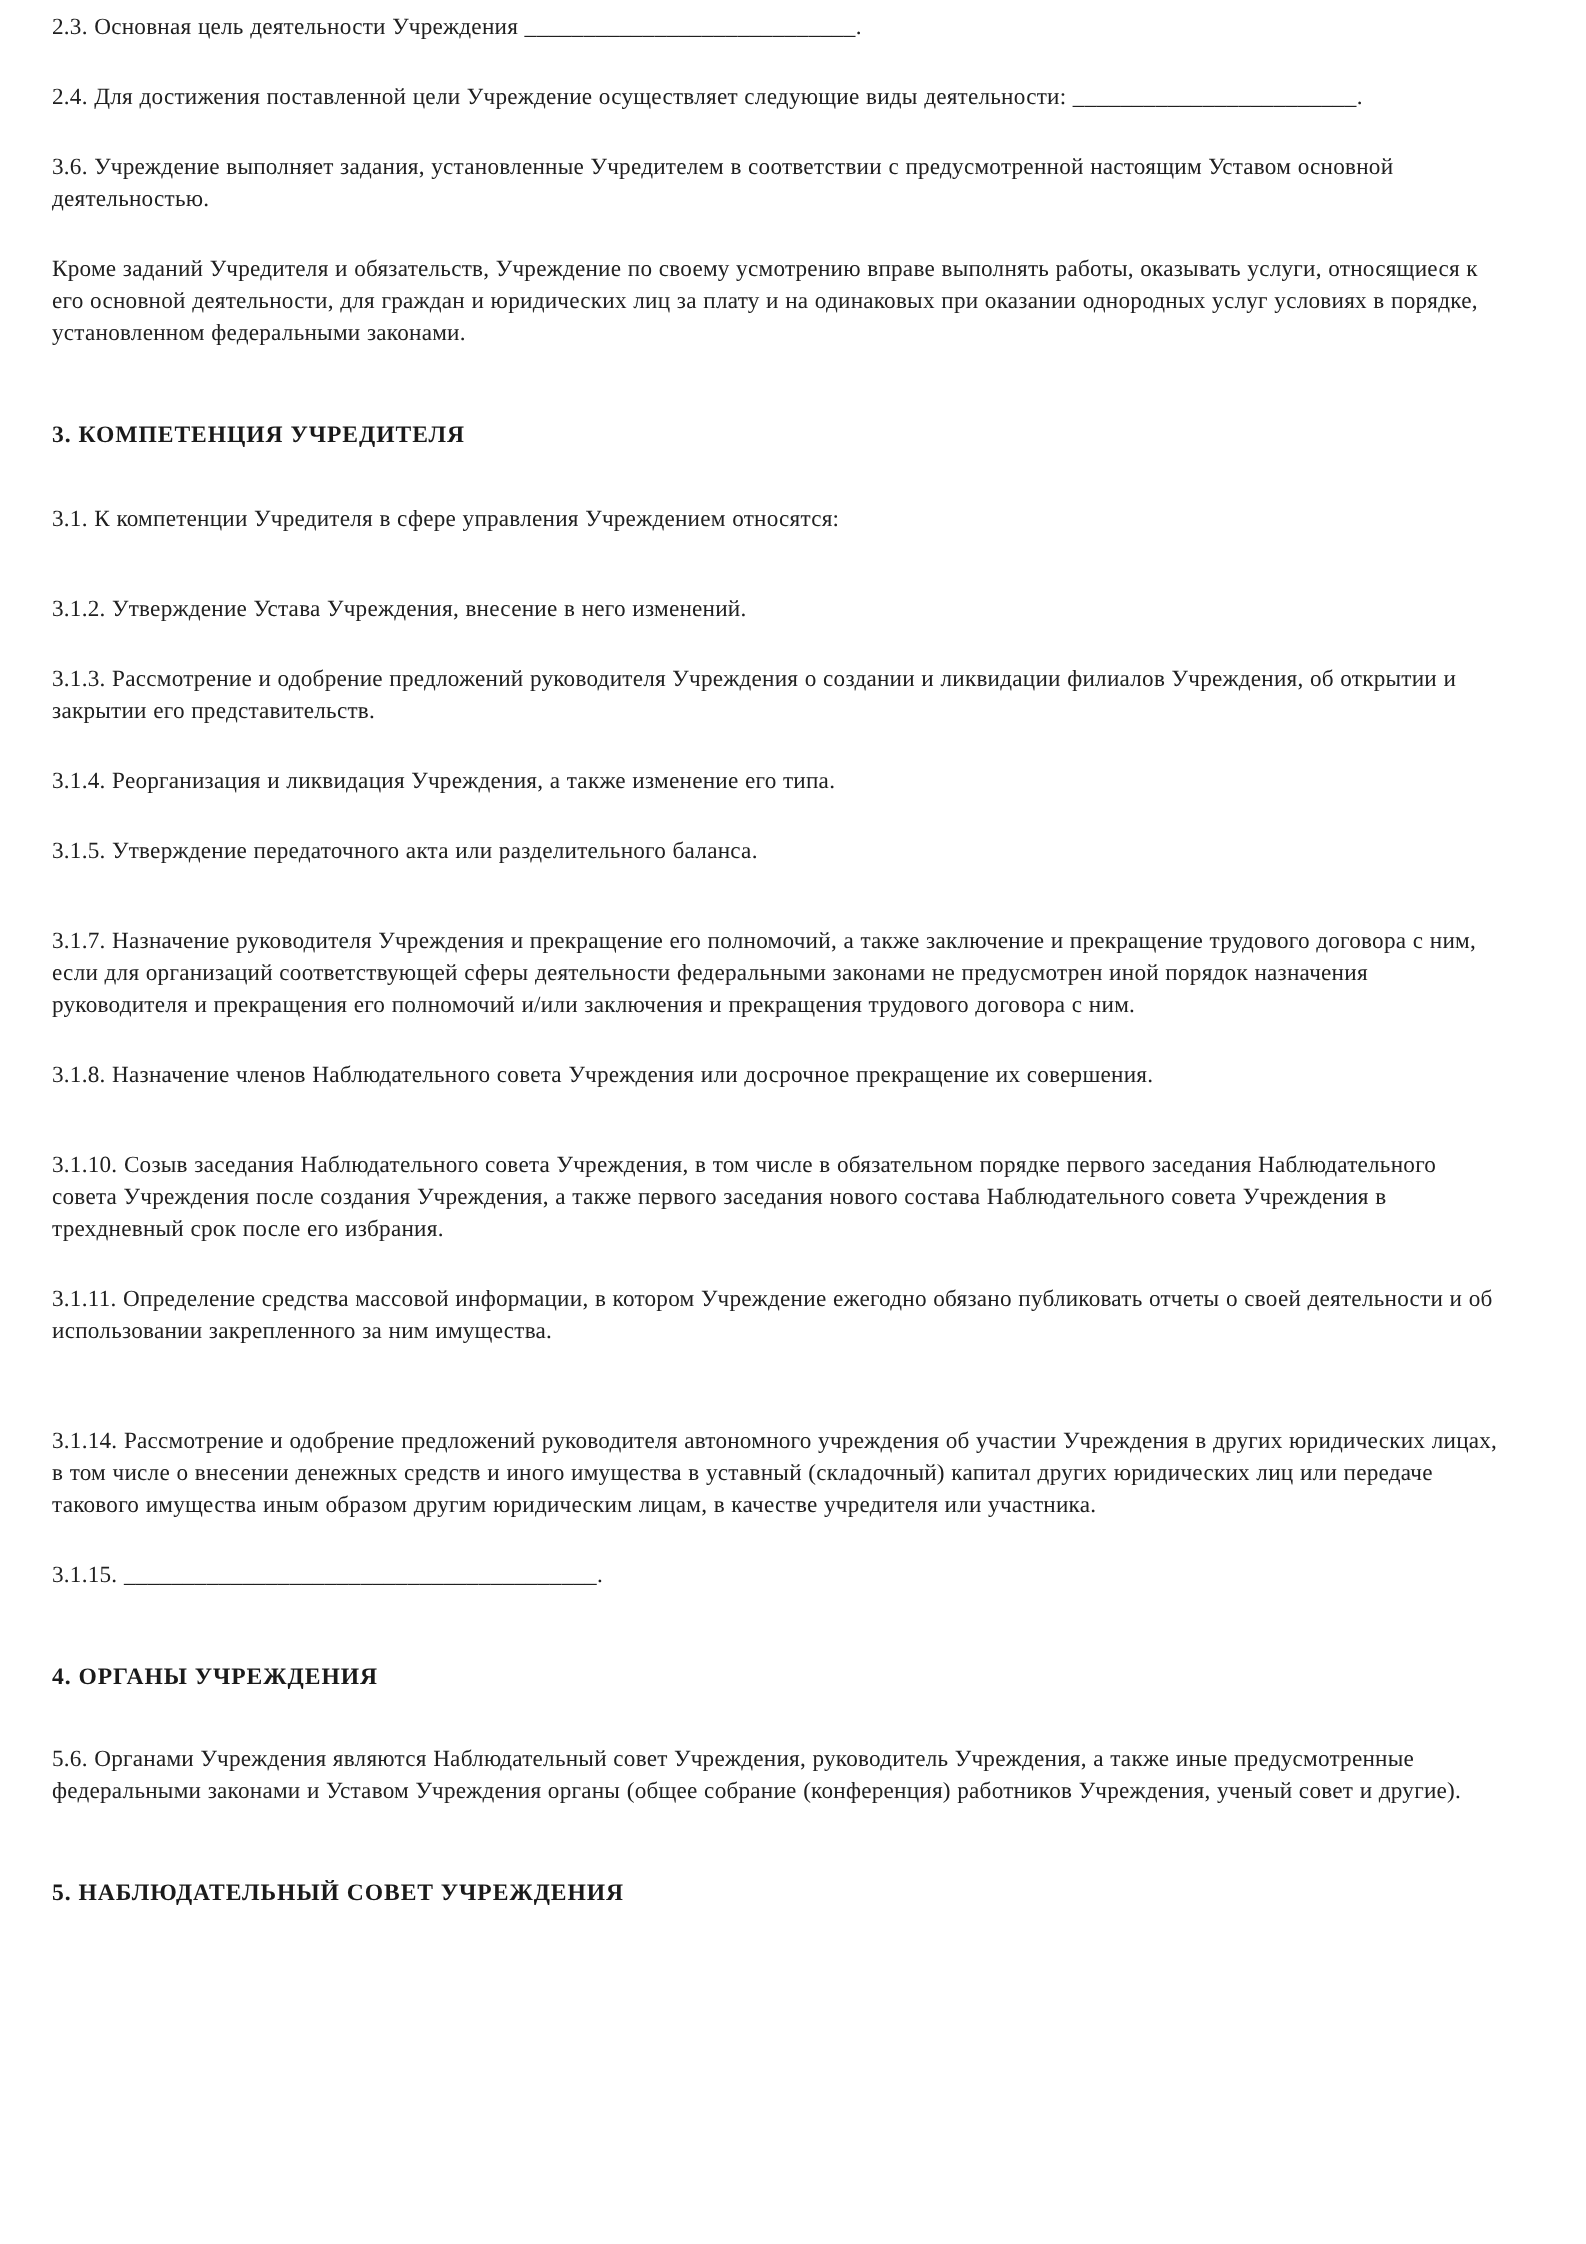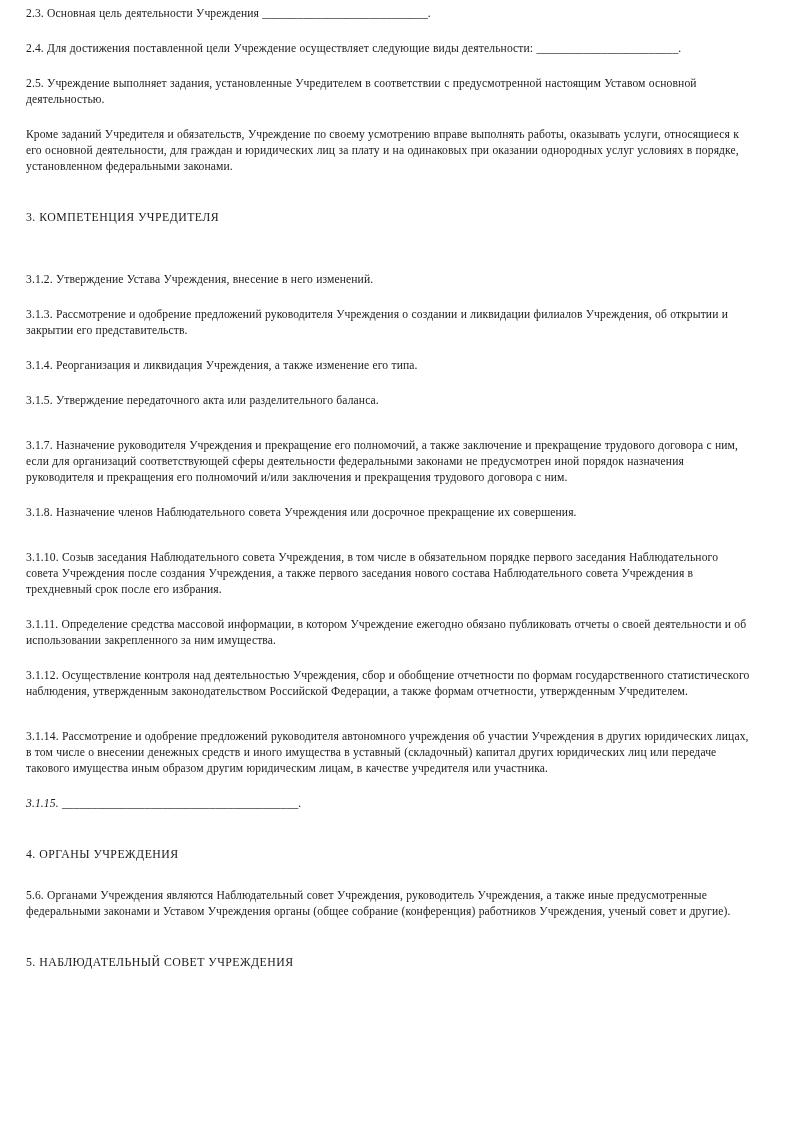--- a/index.html
+++ b/index.html
@@ -33,65 +33,65 @@
     line-height: 16px;
     text-align: left;
     color: #202020;
     letter-spacing: 0.01em;
     word-spacing: 0.02em;
   }
   h2.section-head {
     margin: 0;
     font-size: 11.8px;
     line-height: 16px;
-    font-weight: normal;
+    font-weight: bold;
     color: #1a1a1a;
     letter-spacing: 0.04em;
   }
   .gap-before-head {
     height: 25px;
   }
   .gap-after-head {
     height: 27px;
   }
   .gap-after-head-small {
     height: 26px;
   }
   .blank-fill {
     letter-spacing: -0.4px;
-    font-style: italic;
   }
   .spacer-10 { height: 10px; }
 </style>
 </head>
 <body>
 
 <div id="page">
   <div class="doc-body">
 
     <p class="para">2.3. Основная цель деятельности Учреждения ____________________________.</p>
 
     <div class="spacer-10"></div>
 
     <p class="para">2.4. Для достижения поставленной цели Учреждение осуществляет следующие виды деятельности: ________________________.</p>
 
     <div class="spacer-10"></div>
 
-    <p class="para">2.5. Учреждение выполняет задания, установленные Учредителем в соответствии с предусмотренной настоящим Уставом основной деятельностью.</p>
+    <p class="para">3.6. Учреждение выполняет задания, установленные Учредителем в соответствии с предусмотренной настоящим Уставом основной деятельностью.</p>
 
     <div class="spacer-10"></div>
 
     <p class="para">Кроме заданий Учредителя и обязательств, Учреждение по своему усмотрению вправе выполнять работы, оказывать услуги, относящиеся к его основной деятельности, для граждан и юридических лиц за плату и на одинаковых при оказании однородных услуг условиях в порядке, установленном федеральными законами.</p>
 
     <div class="gap-before-head"></div>
 
     <h2 class="section-head">3. КОМПЕТЕНЦИЯ УЧРЕДИТЕЛЯ</h2>
 
     <div class="gap-after-head"></div>
 
+    <p class="para">3.1. К компетенции Учредителя в сфере управления Учреждением относятся:</p>
 
     <div class="spacer-10"></div>
 
 
     <div class="spacer-10"></div>
 
     <p class="para">3.1.2. Утверждение Устава Учреждения, внесение в него изменений.</p>
 
     <div class="spacer-10"></div>
 
@@ -122,21 +122,20 @@
     <div class="spacer-10"></div>
 
     <p class="para">3.1.10. Созыв заседания Наблюдательного совета Учреждения, в том числе в обязательном порядке первого заседания Наблюдательного совета Учреждения после создания Учреждения, а также первого заседания нового состава Наблюдательного совета Учреждения в трехдневный срок после его избрания.</p>
 
     <div class="spacer-10"></div>
 
     <p class="para">3.1.11. Определение средства массовой информации, в котором Учреждение ежегодно обязано публиковать отчеты о своей деятельности и об использовании закрепленного за ним имущества.</p>
 
     <div class="spacer-10"></div>
 
-    <p class="para">3.1.12. Осуществление контроля над деятельностью Учреждения, сбор и обобщение отчетности по формам государственного статистического наблюдения, утвержденным законодательством Российской Федерации, а также формам отчетности, утвержденным Учредителем.</p>
 
     <div class="spacer-10"></div>
 
 
     <div class="spacer-10"></div>
 
     <p class="para">3.1.14. Рассмотрение и одобрение предложений руководителя автономного учреждения об участии Учреждения в других юридических лицах, в том числе о внесении денежных средств и иного имущества в уставный (складочный) капитал других юридических лиц или передаче такового имущества иным образом другим юридическим лицам, в качестве учредителя или участника.</p>
 
     <div class="spacer-10"></div>
 

